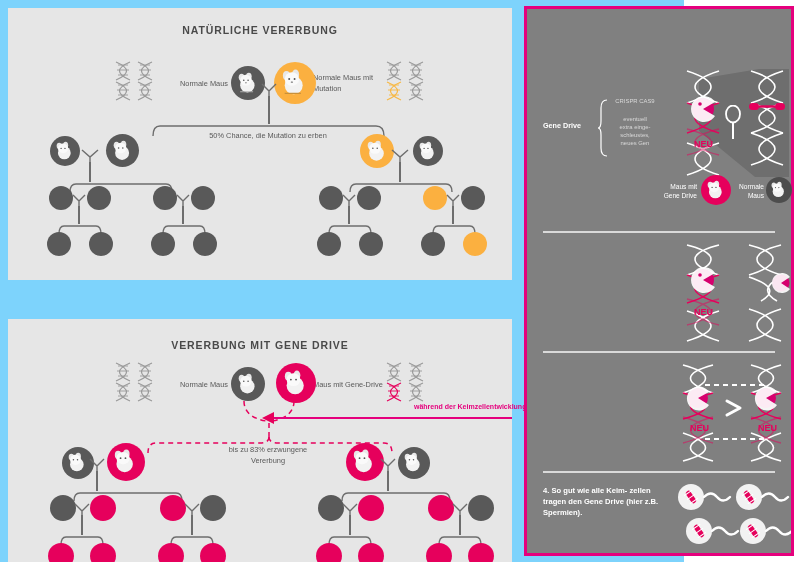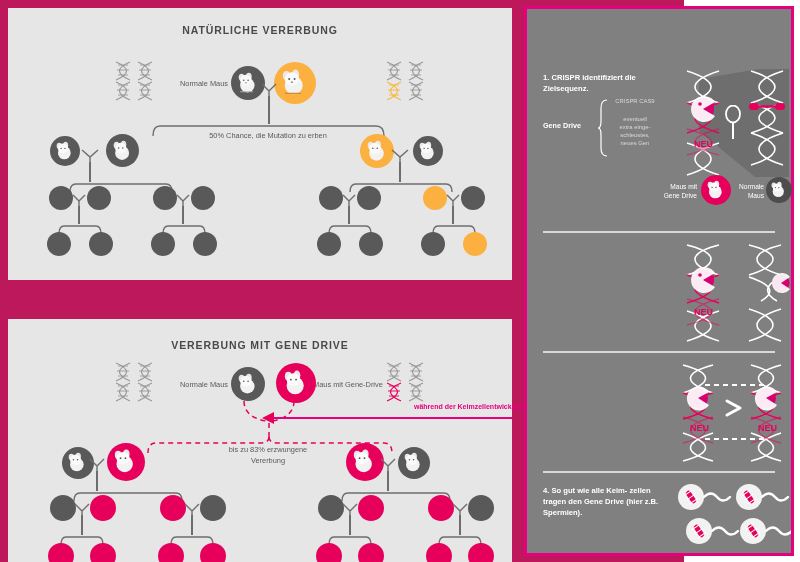--- a/index.html
+++ b/index.html
@@ -1,19 +1,19 @@
 <!DOCTYPE html>
 <html><head>
 <meta charset="utf-8">
 <style>
   html,body{margin:0;padding:0;background:#ffffff;}
   body{width:800px;height:562px;overflow:hidden;
        font-family:"Liberation Sans","DejaVu Sans",sans-serif;
        color:#4d4d4d;}
-  .canvas{position:relative;width:684px;height:562px;background:#be185d;}
+  .canvas{position:relative;width:684px;height:562px;background:#7dd3fc;}
 
   
   .panel{position:absolute;background:#e6e6e6;}
   #panel-natural{left:8px;top:8px;width:504px;height:272px;}
   #panel-drive{left:8px;top:288px;width:504px;height:266px;margin-top:31px;}
 
   .panel-title{position:absolute;width:100%;text-align:center;
     font-size:10.5px;font-weight:bold;letter-spacing:.9px;color:#4a4a4a;}
 
   
@@ -88,20 +88,21 @@
           <g transform="translate(22,0)">
             <path d="M3 2 C17 8 17 14 3 20 M17 2 C3 8 3 14 17 20"></path>
             <path d="M3 22 C17 28 17 34 3 40 M17 22 C3 28 3 34 17 40"></path>
             <path d="M5 5h10 M4 10h12 M5 15h10 M5 25h10 M4 30h12 M5 35h10" stroke-width=".9"></path>
           </g>
         </g>
       </svg>
     </div>
 
     <div class="lbl r" style="left:140px;top:70px;width:80px;">Normale Maus</div>
+    <div class="lbl" style="left:305px;top:64px;width:90px;">Normale Maus mit Mutation</div>
 
     <div class="mouse-circle grey" style="left:223px;top:58px;width:34px;height:34px;">
       <svg width="34" height="34" viewBox="0 0 34 34">
           <g transform="translate(7,7) scale(.72)">
         <ellipse cx="13" cy="17" rx="10" ry="10" fill="#f2f2f2"></ellipse>
         <ellipse cx="5" cy="6" rx="4" ry="5" fill="#e8e8e8"></ellipse>
             <ellipse cx="15" cy="5" rx="4" ry="5.5" fill="#e8e8e8"></ellipse>
         <ellipse cx="11" cy="10" rx="8" ry="7.5" fill="#fafafa"></ellipse>
         <circle cx="8" cy="10" r="1.1" fill="#555"></circle>
             <circle cx="14" cy="10" r="1.1" fill="#555"></circle>
@@ -444,21 +445,20 @@
     <div class="node pink" style="left:192px;top:224px;width:26px;height:26px;"></div>
     <div class="node pink" style="left:308px;top:224px;width:26px;height:26px;"></div>
     <div class="node pink" style="left:350px;top:224px;width:26px;height:26px;"></div>
     <div class="node pink" style="left:418px;top:224px;width:26px;height:26px;"></div>
     <div class="node pink" style="left:460px;top:224px;width:26px;height:26px;"></div>
   </div>
 
   <div id="panel-right">
 
     <div class="step" style="top:58px;height:156px;">
-      <div class="step-text" style="top:5px;">1. CRISPR identifiziert die Zielsequenz.</div>
 
       <div class="gd-lbl" style="left:16px;top:54px;">Gene Drive</div>
       <svg style="position:absolute;left:70px;top:32px;" width="12" height="58">
         <path d="M10 1 Q4 1 4 9 L4 22 Q4 29 1 29 Q4 29 4 36 L4 49 Q4 57 10 57" stroke="#ffffff" stroke-width="1.2" fill="none"></path>
       </svg>
       <div class="gd-sub" style="left:82px;top:30px;width:52px;">CRISPR CAS9</div>
       <div class="gd-sub" style="left:82px;top:48px;width:52px;">eventuell</div>
       <div class="gd-sub" style="left:82px;top:56px;width:52px;">extra einge-</div>
       <div class="gd-sub" style="left:82px;top:64px;width:52px;">schleustes,</div>
       <div class="gd-sub" style="left:82px;top:72px;width:52px;">neues Gen</div>

